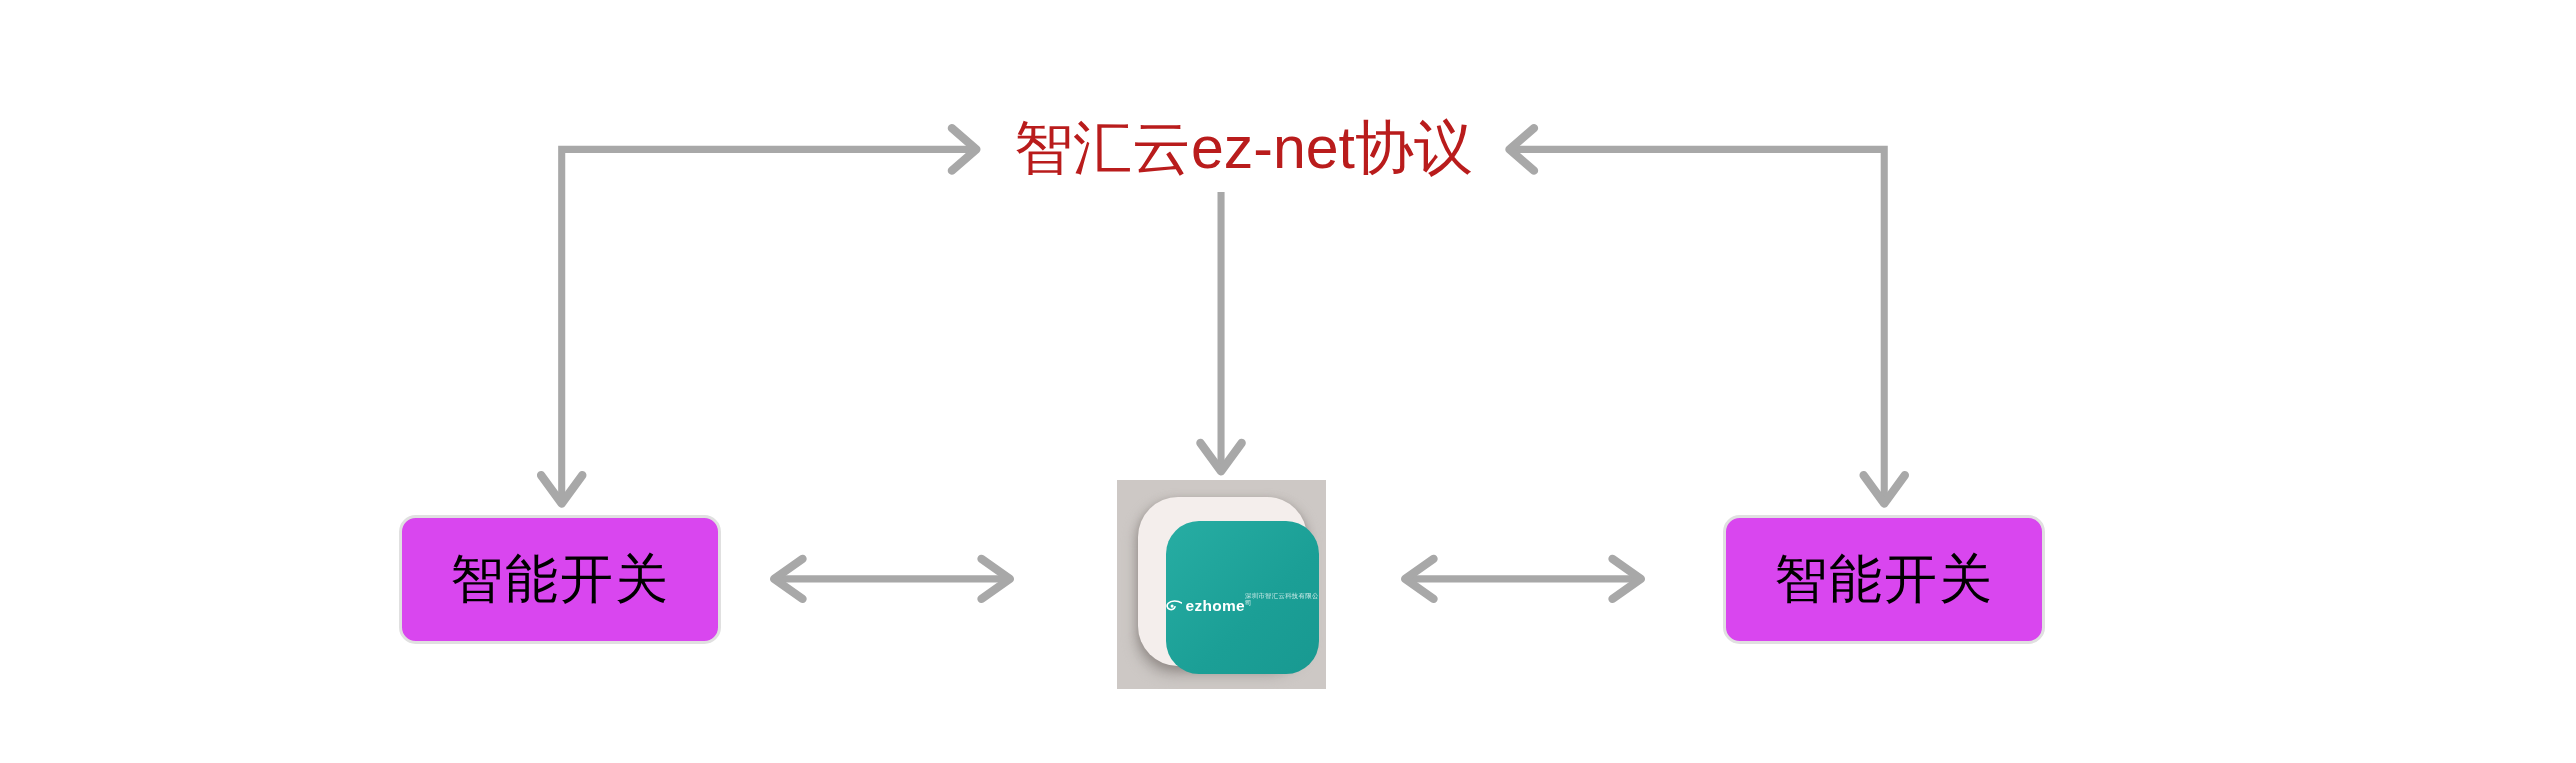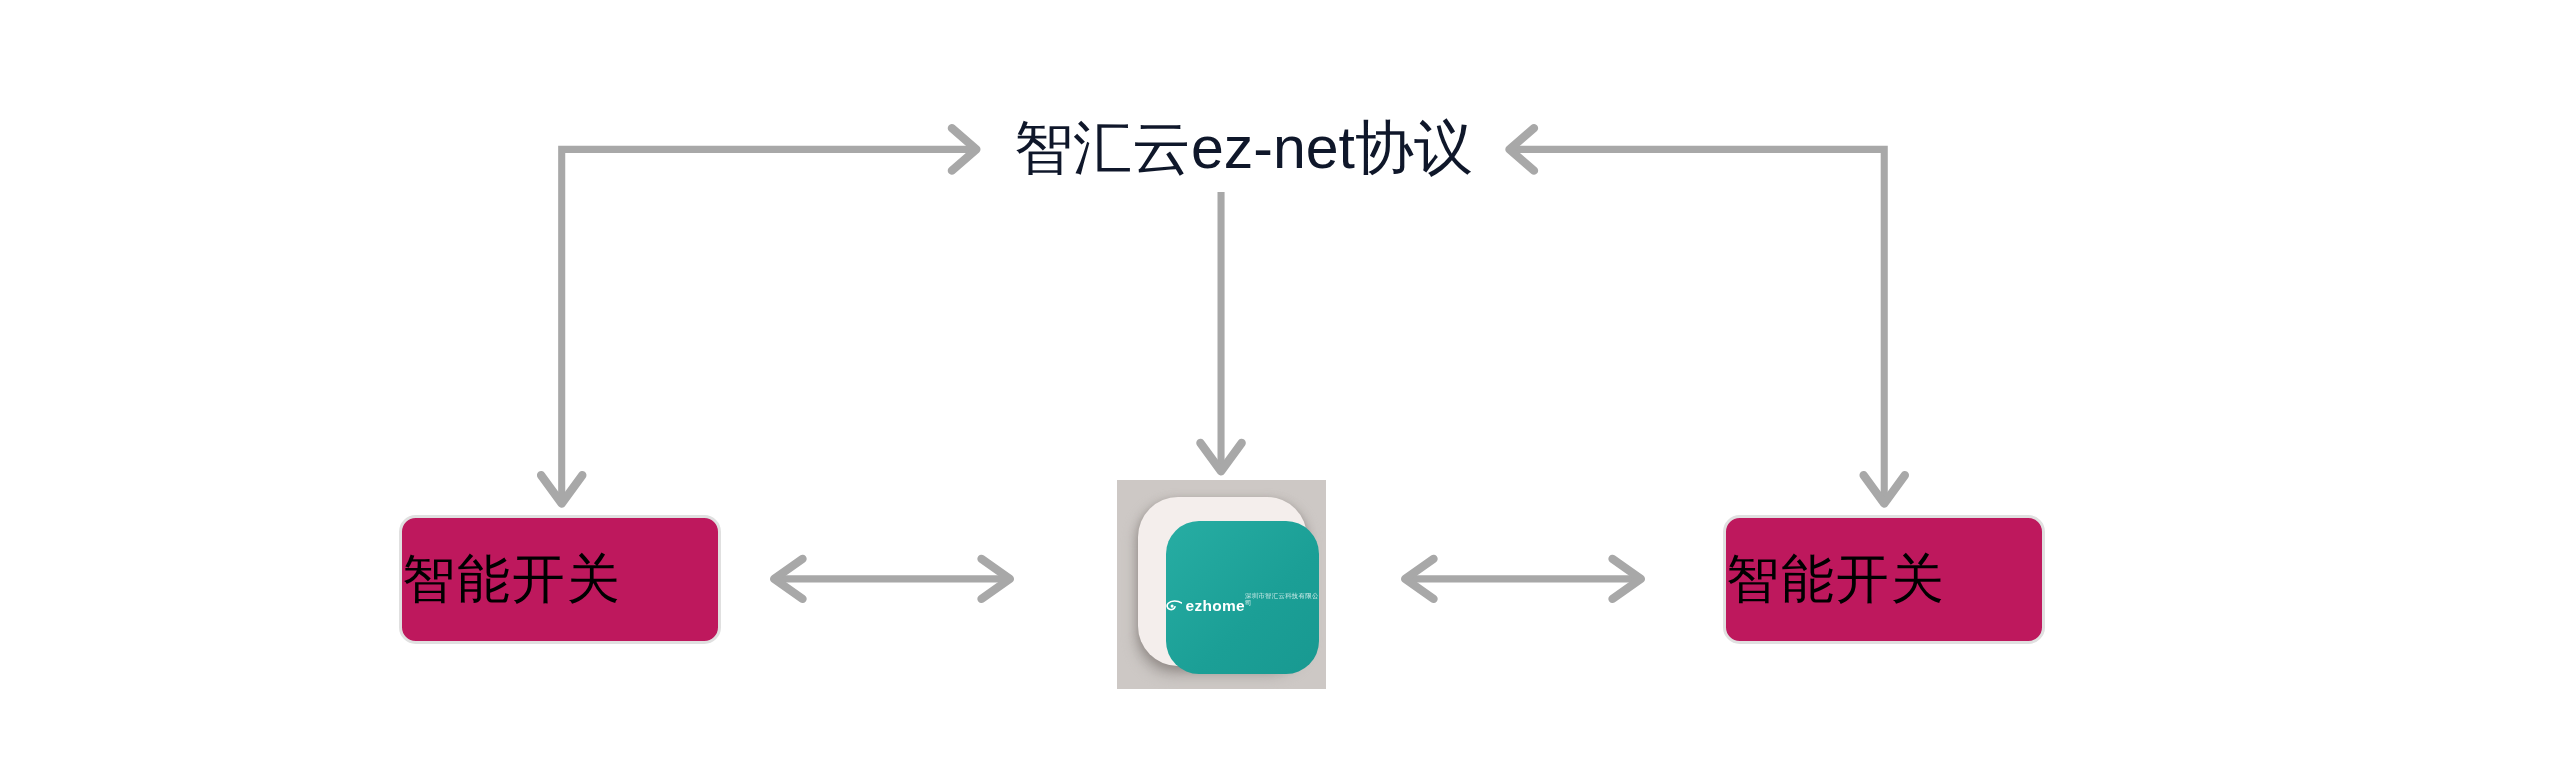--- a/index.html
+++ b/index.html
@@ -28,34 +28,35 @@
   
   .title {
     position: absolute;
     left: 1005px;
     top: 115px;
     width: 477px;
     height: 67px;
     line-height: 67px;
     text-align: center;
     font-size: 59px;
-    color: #0f172a;
+    color: #b91c1c;
     letter-spacing: 0px;
     white-space: nowrap;
   }
 
   
   .node-box {
     position: absolute;
     box-sizing: border-box;
-    background: #be185d;
+    background: #d946ef;
     border: 3.2px solid #e0e0e0;
     border-radius: 16.7px;
     display: flex;
     align-items: center;
+    justify-content: center;
   }
   .node-box .node-label {
     font-size: 53px;
     color: #000000;
     white-space: nowrap;
     letter-spacing: 1.9px;
   }
   #node-left  { left: 399px;  top: 515px; width: 322px; height: 129px; }
   #node-right { left: 1723px; top: 515px; width: 322px; height: 129px; }
 

